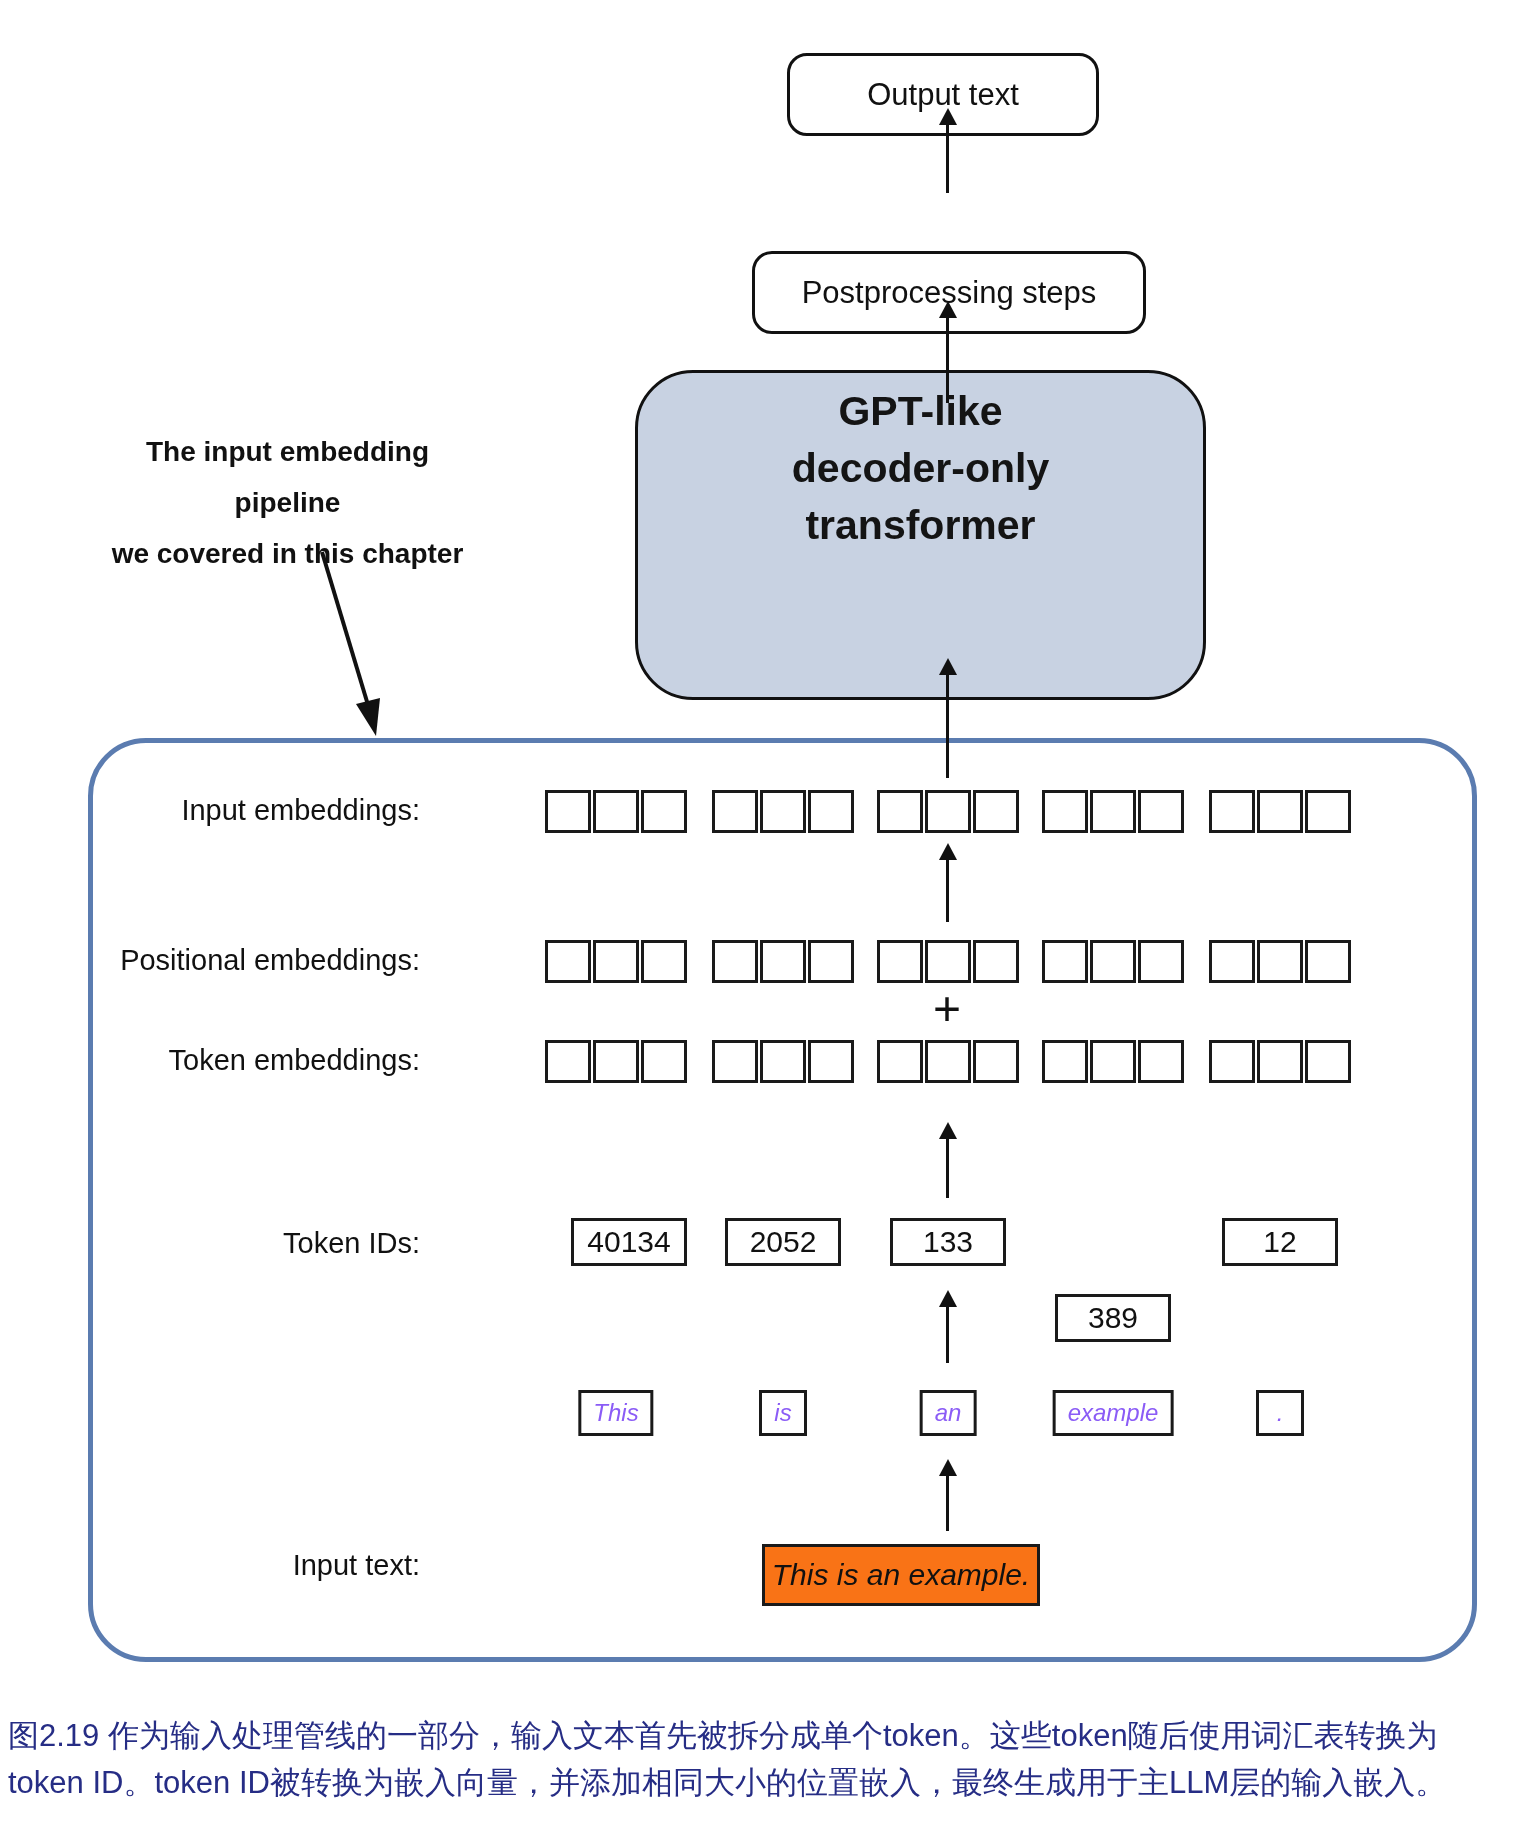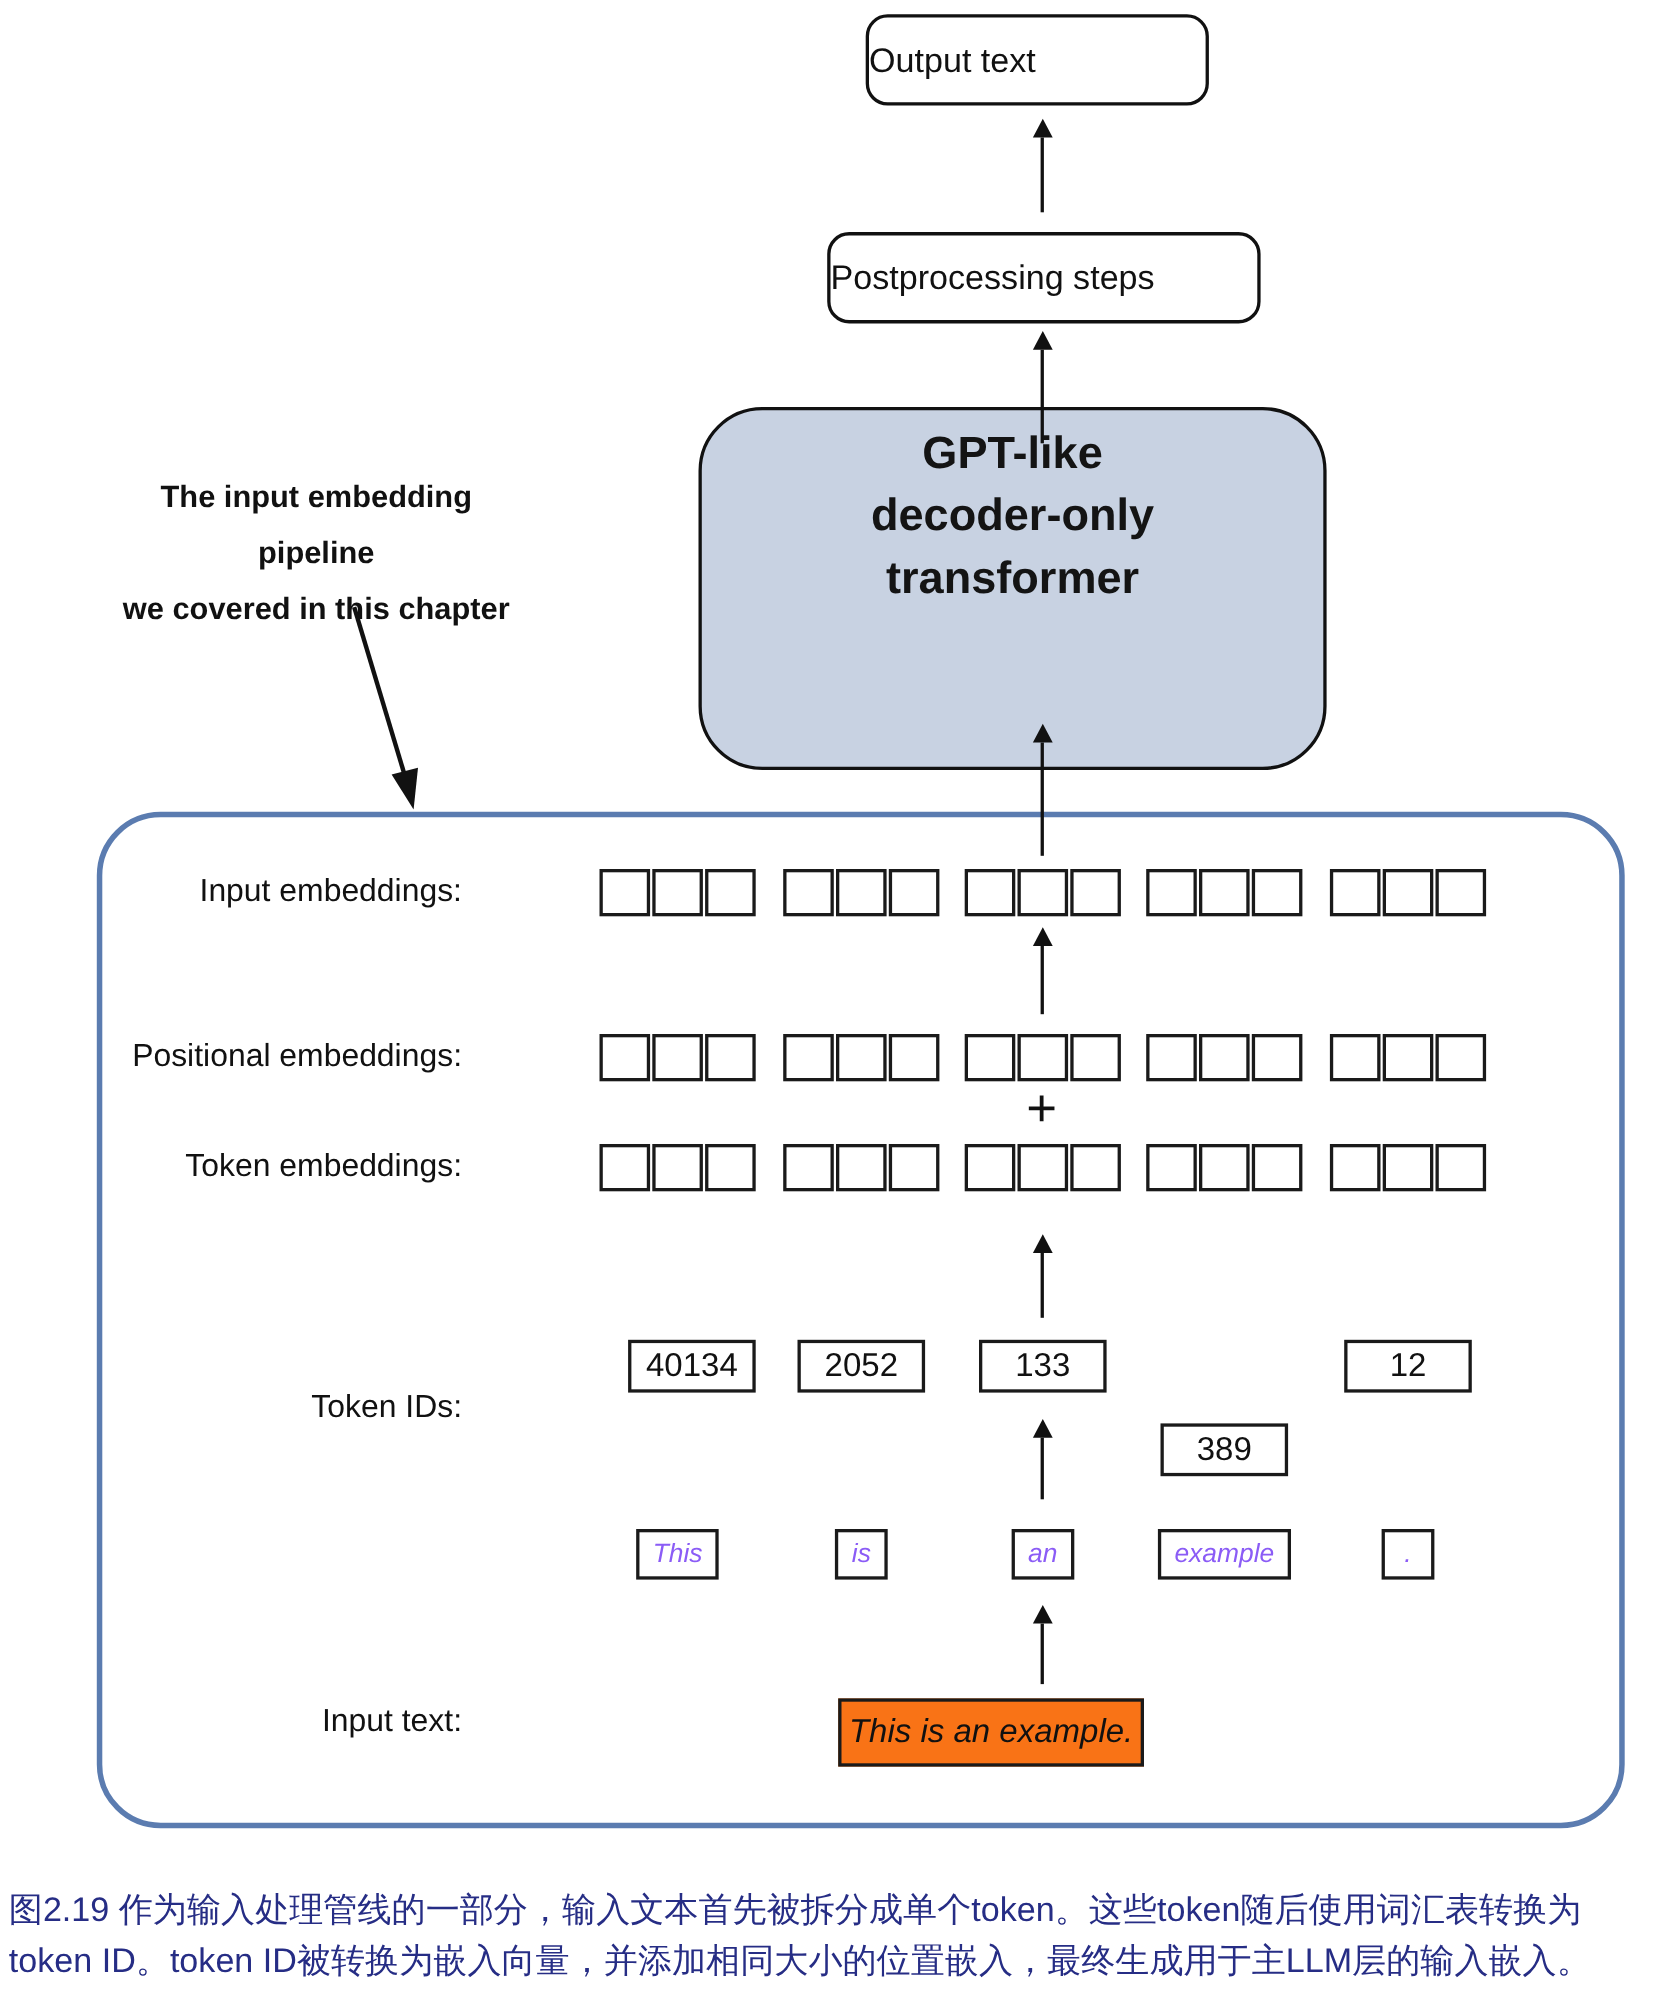--- a/index.html
+++ b/index.html
@@ -3,22 +3,22 @@
 <meta charset="utf-8">
 <style>
   html,body{margin:0;padding:0;background:#ffffff;}
   #canvas{
     position:relative;width:1514px;height:1822px;background:#ffffff;overflow:hidden;
     font-family:"Liberation Sans","DejaVu Sans",sans-serif;color:#111;
   }
   
   .flow-box{
     position:absolute;border:3.5px solid #111;border-radius:20px;background:#fff;
-    display:flex;align-items:center;justify-content:flex-start;
-    font-size:31px;color:#111;
+    display:flex;align-items:center;justify-content:center;
+    font-size:31px;color:#111;margin-top:40px;
   }
   #output-box{left:787px;top:13px;width:306px;height:77px;}
   #post-box{left:752px;top:211px;width:388px;height:77px;}
   
   #gpt-box{
     position:absolute;left:635px;top:370px;width:571px;height:330px;
     border:3.5px solid #111;border-radius:58px;background:var(--gpt-fill,#c8d2e2);
     display:flex;flex-direction:column;align-items:center;padding-top:10px;box-sizing:border-box;
     font-size:41px;font-weight:bold;line-height:57px;text-align:center;color:#141414;
   }
@@ -101,21 +101,21 @@
   <svg id="annotation-arrow" viewBox="0 0 110 210">
     <line x1="22" y1="12" x2="68" y2="165" stroke="#111" stroke-width="4"></line>
     <polygon points="76,196 56,164 80,158" fill="#111"></polygon>
   </svg>
 
   <div id="pipeline-container"></div>
 
   <div class="row-label" style="top:794px;">Input embeddings:</div>
   <div class="row-label" style="top:944px;">Positional embeddings:</div>
   <div class="row-label" style="top:1044px;">Token embeddings:</div>
-  <div class="row-label" style="top:1227px;margin-top:36px;">Token IDs:</div>
+  <div class="row-label" style="top:1227px;">Token IDs:</div>
   <div class="row-label" style="top:1549px;">Input text:</div>
 
   <div class="squares-row">
       <div class="sq-group" style="left: 616px; top: 790px;">
         <div class="sq"></div>
         <div class="sq"></div>
         <div class="sq"></div>
       </div>
       <div class="sq-group" style="left: 783px; top: 790px;">
         <div class="sq"></div>

